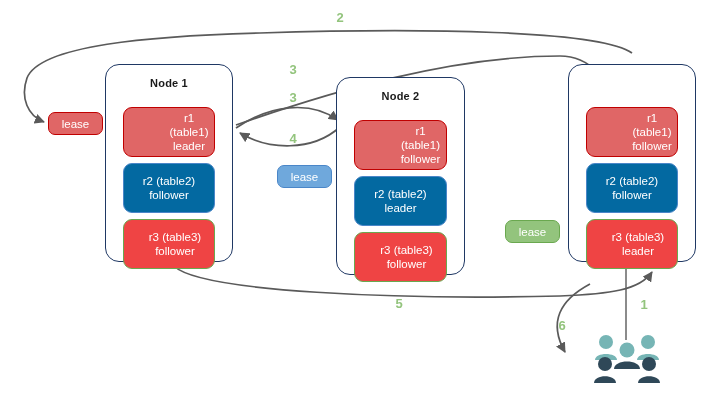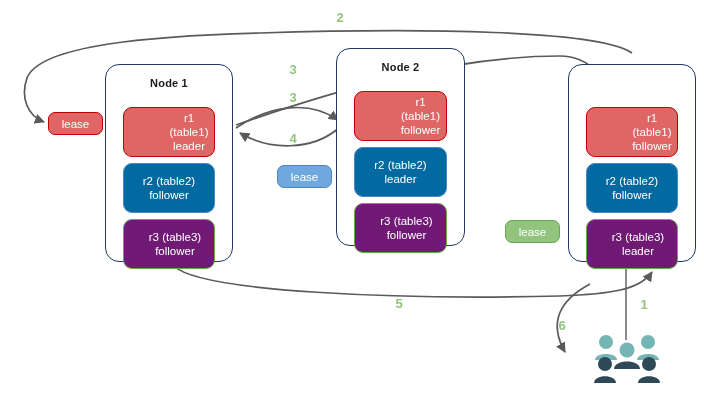--- a/index.html
+++ b/index.html
@@ -62,21 +62,21 @@
   .rep-red {
     background: #e06666;
     border: 1.6px solid #c00000;
     padding-left: 40px;
   }
   .rep-blue {
     background: #0369a1;
     border: 1.6px solid #4a86c8;
   }
   .rep-green {
-    background: #701a75;
+    background: #ef4444;
     border: 1.6px solid #6aa84f;
     padding-left: 12px;
   }
   .lease {
     position: absolute;
     width: 55px;
     height: 23px;
     border-radius: 7px;
     box-sizing: border-box;
     display: flex;
@@ -138,21 +138,21 @@
     <div class="replica rep-blue" style="top:98px;">
       <span class="l1">r2 (table2)</span>
       <span class="l2">follower</span>
     </div>
     <div class="replica rep-green" style="top:154px;">
       <span class="l1">r3 (table3)</span>
       <span class="l2">follower</span>
     </div>
   </div>
 
-  <div class="node-box" style="left:336px; top:48px; width:129px; height:198px;">
+  <div class="node-box" style="left:336px; top:77px; width:129px; height:198px;">
     <div class="node-title">Node 2</div>
     <div class="replica rep-red" style="top:42px;">
       <span class="l1">r1 (table1)</span>
       <span class="l2">follower</span>
     </div>
     <div class="replica rep-blue" style="top:98px;">
       <span class="l1">r2 (table2)</span>
       <span class="l2">leader</span>
     </div>
     <div class="replica rep-green" style="top:154px;">

